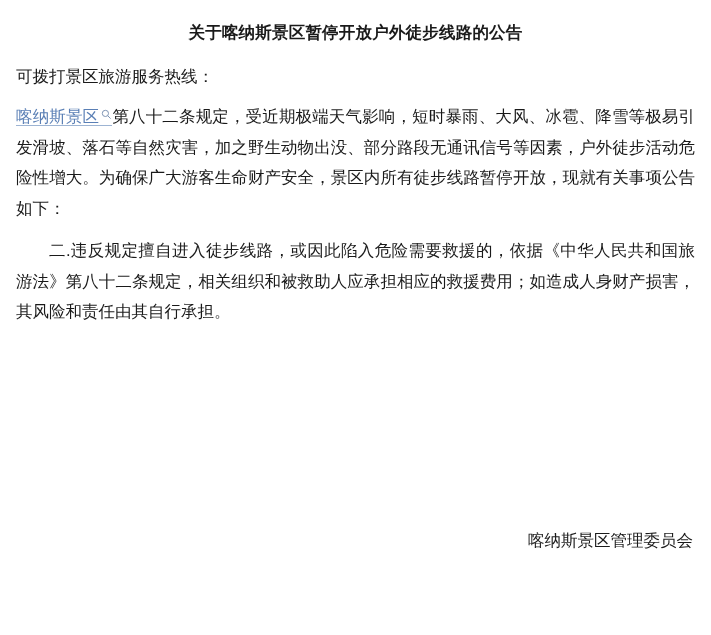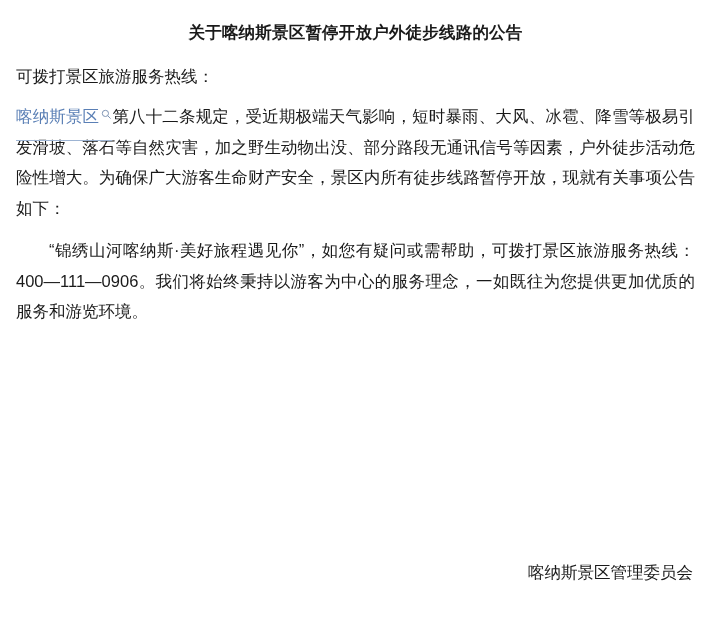--- a/index.html
+++ b/index.html
@@ -43,21 +43,21 @@
     color: #1a1a1a;
     text-align: justify;
     text-justify: inter-ideograph;
   }
   p.indent {
     text-indent: 2em;
   }
   .entity-link {
     color: #5a7fb5;
     border-bottom: 1px solid #9db4d3;
-    padding-bottom: 15px;
+    padding-bottom: 0;
     cursor: pointer;
     position: relative;
     white-space: nowrap;
   }
   .entity-link .mag {
     display: inline-block;
     width: 11px;
     height: 11px;
     position: relative;
     margin-left: 2px;
@@ -65,21 +65,21 @@
   }
   .entity-link .mag svg {
     display: block;
   }
   .book-title {
     font-style: normal;
   }
   .sign-block {
     position: absolute;
     right: 18px;
-    bottom: 0;
+    bottom: 32px;
     text-align: right;
     font-size: 16.5px;
     line-height: 1.85;
     color: #1a1a1a;
   }
   .sign-block div {
     white-space: nowrap;
   }
 </style>
 </head>
@@ -90,20 +90,20 @@
   <div class="doc-title">关于喀纳斯景区暂停开放户外徒步线路的公告</div>
 
   <div class="salutation">可拨打景区旅游服务热线：</div>
 
   <p class="body-par"><span class="entity-link"><span>喀纳斯景区</span><span class="mag"><svg width="11" height="11" viewBox="0 0 11 11">
             <circle cx="4.4" cy="4.4" r="3.1" fill="none" stroke="#7f95b5" stroke-width="1"></circle>
             <line x1="6.7" y1="6.7" x2="9.6" y2="9.6" stroke="#7f95b5" stroke-width="1"></line>
           </svg></span></span><span>第八十二条规定，受近期极端天气影响，短时暴雨、大风、冰雹、降雪等极易引发滑坡、落石等自然灾害，加之野生动物出没、部分路段无通讯信号等因素，户外徒步活动危险性增大。为确保广大游客生命财产安全，景区内所有徒步线路暂停开放，现就有关事项公告如下：</span></p>
 
 
+  <p class="body-par indent"><span>二.违反规定擅自进入徒步线路，或因此陷入危险需要救援的，依据</span><span class="book-title">《中华人民共和国旅游法》</span><span>第八十二条规定，相关组织和被救助人应承担相应的救援费用；如造成人身财产损害，其风险和责任由其自行承担。</span></p>
 
-  <p class="body-par indent">“锦绣山河喀纳斯·美好旅程遇见你”，如您有疑问或需帮助，可拨打景区旅游服务热线：400—111—0906。我们将始终秉持以游客为中心的服务理念，一如既往为您提供更加优质的服务和游览环境。</p>
 
   <div class="sign-block">
     <div>喀纳斯景区管理委员会</div>
   </div>
 
 </div>
 
 </body></html>

